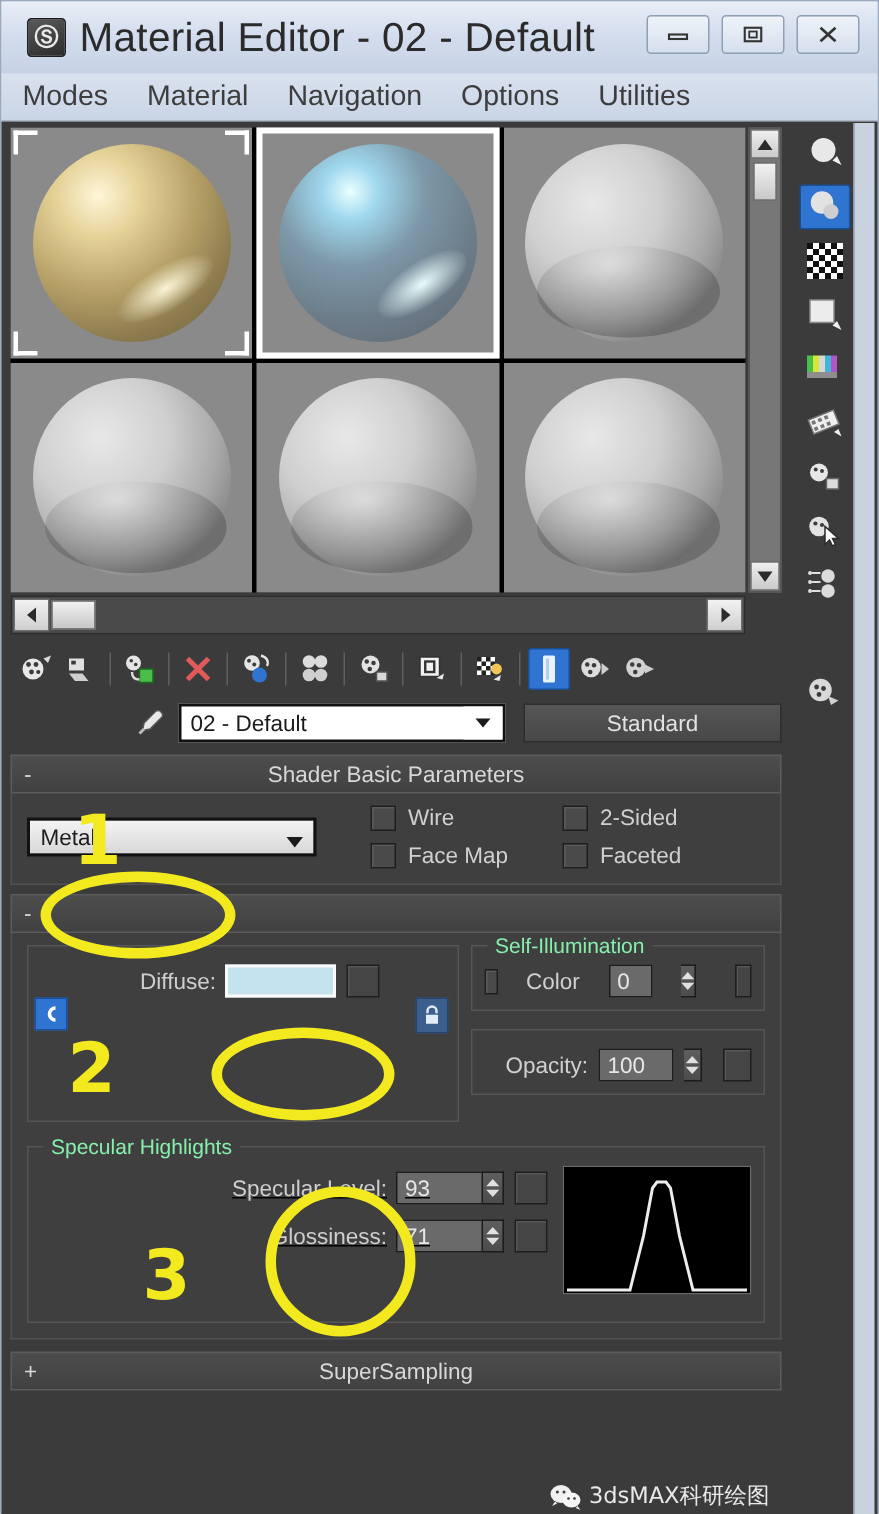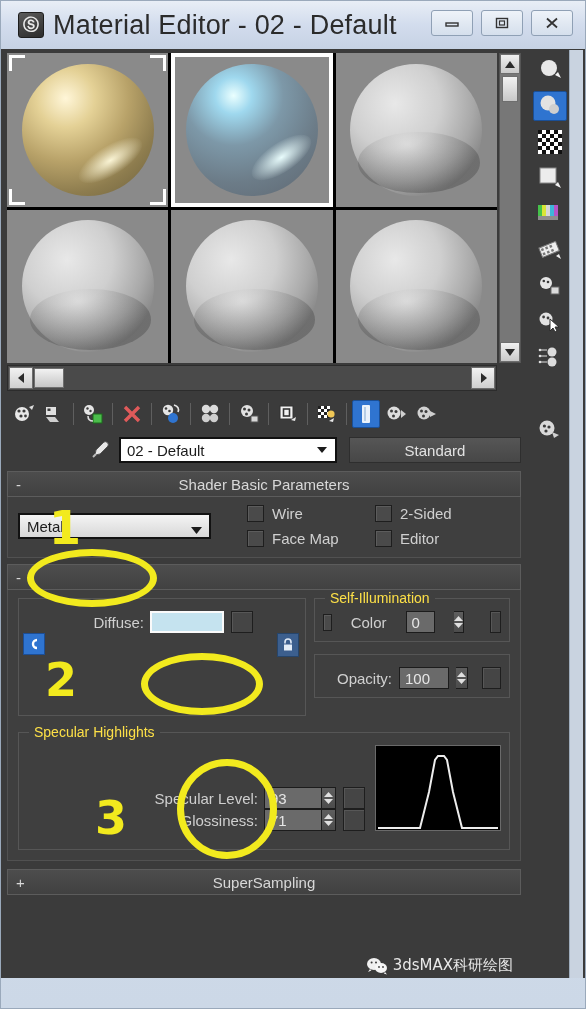--- a/index.html
+++ b/index.html
@@ -174,21 +174,21 @@
   .cbox { width: 17px; height: 17px; background: #4a4a4a; border: 1px solid #1e1e1e; box-shadow: inset 1px 1px 0 #5c5c5c; }
   .cblabel { font-size: 15px; color: #d0d0d0; }
   
   .mb-wrap { display: flex; gap: 8px; }
   .group {
     border: 1px solid #565656; position: relative;
     padding: 12px 8px 8px 8px;
   }
   .group-title {
     position: absolute; top: -9px; left: 10px; background: #3f3f3f;
-    padding: 0 5px; font-size: 14px; color: #fde047;
+    padding: 0 5px; font-size: 14px; color: #86efac;
   }
   .col-left { width: 288px; height: 118px; }
   .col-right { width: 196px; }
   .lockbtn-left {
     position: absolute; left: 4px; top: 34px; width: 22px; height: 22px;
     background: #2f74d0; border: 1px solid #1c4e95;
     display:flex;align-items:center;justify-content:center;
   }
   .lockbtn-right {
     position: absolute; right: 6px; top: 34px; width: 22px; height: 24px;
@@ -201,21 +201,21 @@
   .swatch { width: 74px; height: 22px; border: 2px solid #121212; }
   .swatch.w { border: 2px solid #fafafa; }
   .mapbtn { width: 22px; height: 22px; background: #454545; border: 1px solid #1e1e1e; margin-left: 7px; box-shadow: inset 1px 1px 0 #575757; }
   .spinrow { display: flex; align-items: center; justify-content: flex-end; }
   .numfield {
     width: 58px; height: 22px; background: #6a6a6a; border: 1px solid #1c1c1c;
     color: #e6e6e6; font-size: 15px; display: flex; align-items: center; padding-left: 5px;
   }
   .spinner { width: 14px; height: 22px; background: linear-gradient(180deg,#5e5e5e,#4c4c4c); border: 1px solid #1c1c1c; border-left: none; display: flex; flex-direction: column; align-items: center; justify-content: center; gap: 2px; }
   
-  .spec-wrap { display: flex; align-items: flex-end; gap: 10px; }
+  .spec-wrap { display: flex; align-items: flex-start; gap: 10px; text-decoration: underline; }
   .spec-left { flex: 1; }
   .speccurve { width: 126px; height: 86px; background: #000; border: 1px solid #6a6a6a; }
   
   .ellipse { position: absolute; border: 7px solid #f2ea1e; border-radius: 50%; pointer-events: none; }
   .bignum {
     position: absolute; color: #f2ea1e; font-size: 46px; font-weight: bold;
     font-family: "DejaVu Sans", sans-serif; line-height: 1;
   }
   
   .watermark {
@@ -258,20 +258,27 @@
           </svg>
       </div>
       <div class="win-btn">
         <svg width="16" height="14" viewBox="0 0 16 14">
             <path d="M3 2.5 L13 11.5 M13 2.5 L3 11.5" stroke="#333" stroke-width="1.8" fill="none"></path>
           </svg>
       </div>
     </div>
   </div>
 
+  <div class="menubar">
+    <div class="menu-item">Modes</div>
+    <div class="menu-item">Material</div>
+    <div class="menu-item">Navigation</div>
+    <div class="menu-item">Options</div>
+    <div class="menu-item">Utilities</div>
+  </div>
 
   <div class="body-dark">
 
     <div class="left-col">
 
       <div class="slots-wrap">
         <div class="slots">
           <div class="slot">
             <div class="sphere gold"></div>
             <div class="corner tl"></div>
@@ -482,21 +489,21 @@
               <div class="cbitem">
                 <span class="cbox"></span>
                 <span class="cblabel">2-Sided</span>
               </div>
               <div class="cbitem">
                 <span class="cbox"></span>
                 <span class="cblabel">Face Map</span>
               </div>
               <div class="cbitem">
                 <span class="cbox"></span>
-                <span class="cblabel">Editor</span>
+                <span class="cblabel">Faceted</span>
               </div>
             </div>
           </div>
         </div>
       </div>
 
       <div class="rollout">
         <div class="rollout-head">
           <span class="pm">-</span>
         </div>
@@ -570,21 +577,21 @@
                   <span class="spinner">
                     <svg width="9" height="5" viewBox="0 0 9 5">
                         <path d="M4.5 0 L9 5 L0 5 Z" fill="#e0e0e0"></path>
                       </svg>
                     <svg width="9" height="5" viewBox="0 0 9 5">
                         <path d="M4.5 5 L0 0 L9 0 Z" fill="#e0e0e0"></path>
                       </svg>
                   </span>
                   <span class="mapbtn"></span>
                 </div>
-                <div class="spinrow" style="">
+                <div class="spinrow" style="margin-top:10px;">
                   <span class="clabel">Glossiness:</span>
                   <span class="numfield">71</span>
                   <span class="spinner">
                     <svg width="9" height="5" viewBox="0 0 9 5">
                         <path d="M4.5 0 L9 5 L0 5 Z" fill="#e0e0e0"></path>
                       </svg>
                     <svg width="9" height="5" viewBox="0 0 9 5">
                         <path d="M4.5 5 L0 0 L9 0 Z" fill="#e0e0e0"></path>
                       </svg>
                   </span>

